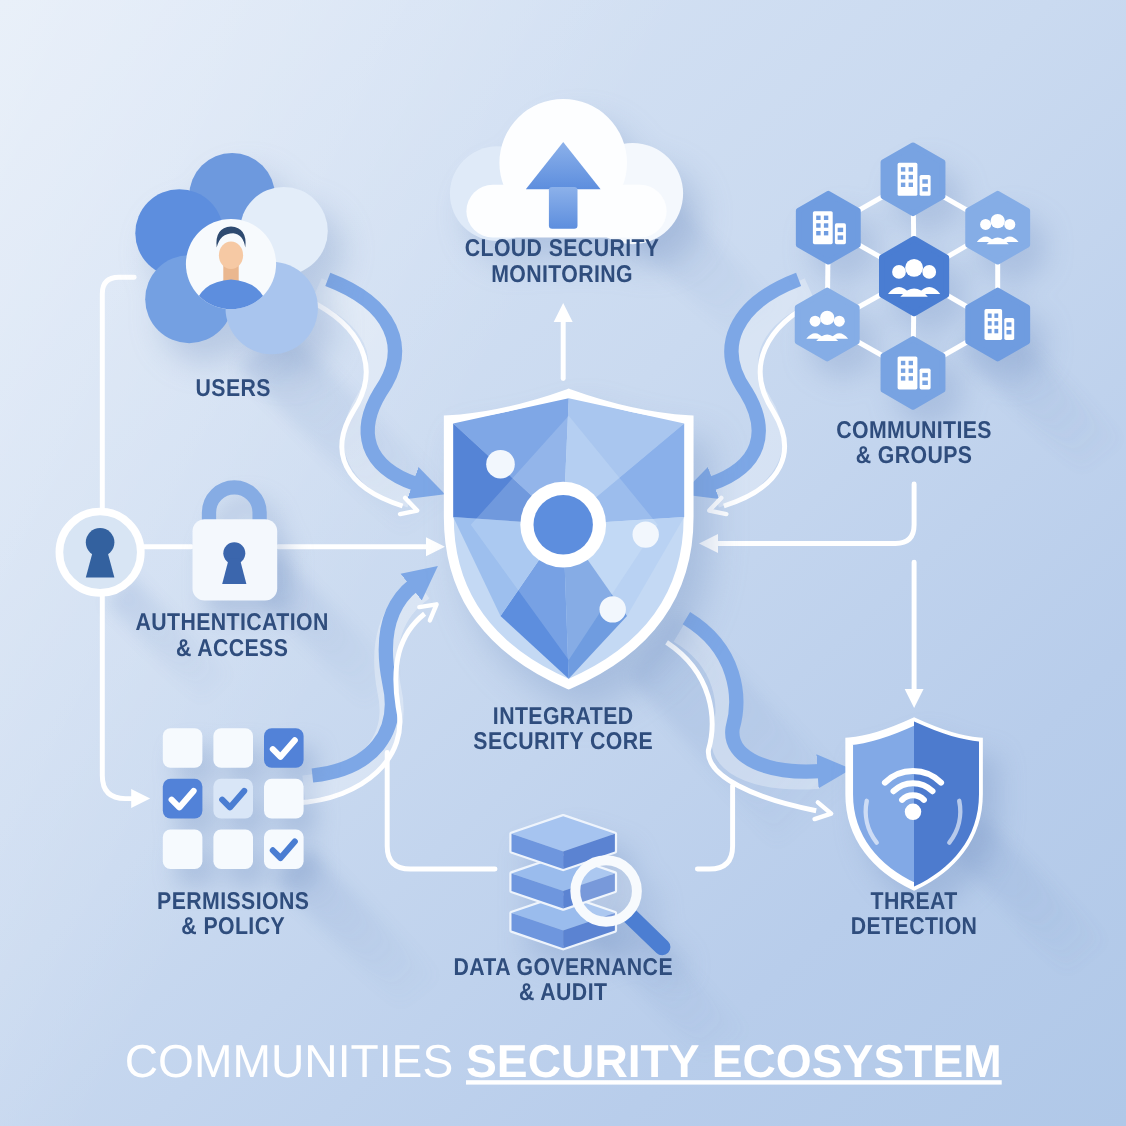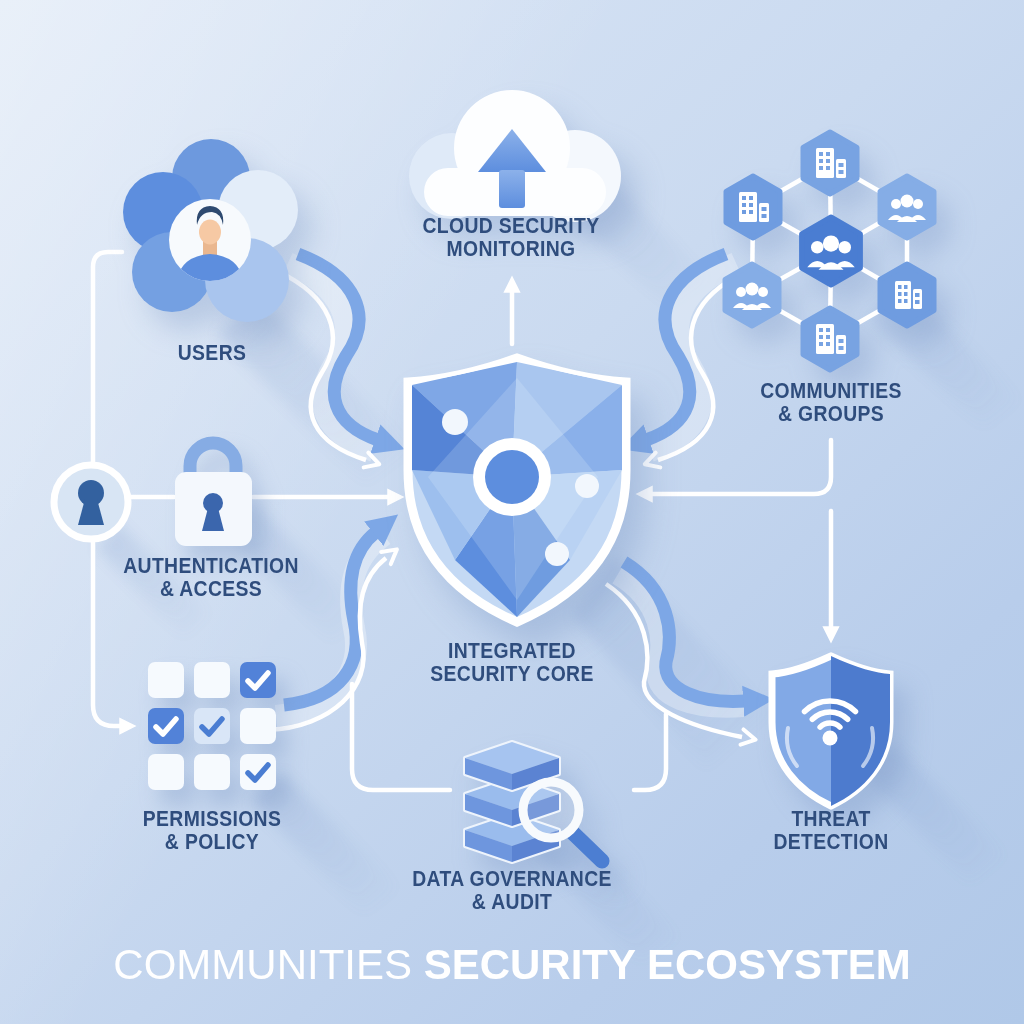--- a/index.html
+++ b/index.html
@@ -6,21 +6,21 @@
   #canvas{position:relative;width:1024px;height:1024px;overflow:hidden;
     background:
       linear-gradient(118deg, rgba(255,255,255,.38), rgba(255,255,255,0) 40%),
       linear-gradient(137deg, #dce7f6 0%, #cadaf0 45%, #b8cdeb 78%, #b0c8e8 100%);
     font-family:"Liberation Sans", sans-serif;}
   svg{position:absolute;left:0;top:0;}
   .label{position:absolute;transform:translateX(-50%) scaleX(0.88);text-align:center;
     color:#2f4d7d;font-size:22px;font-weight:bold;letter-spacing:.4px;line-height:23px;white-space:nowrap;}
   #title{position:absolute;left:0;right:0;text-align:center;color:#ffffff;font-size:42px;letter-spacing:0px;white-space:nowrap;}
   #title .w1{font-weight:normal;}
-  #title .w2{font-weight:bold;}
+  #title .w2{font-weight:bold;text-decoration:underline;}
   .cell .box{fill:#f6fafe;}
   .cell .check{fill:none;stroke-width:5.5;stroke-linecap:round;stroke-linejoin:round;display:none;}
   .cell.on-filled .box{fill:#5282d8;}
   .cell.on-filled .check{display:block;stroke:#ffffff;}
   .cell.on-light .box{fill:#d9e6f7;}
   .cell.on-light .check{display:block;stroke:#4a7dd2;}
   .cell.on-white .check{display:block;stroke:#4a7dd2;}
 </style>
 </head>
 <body>

